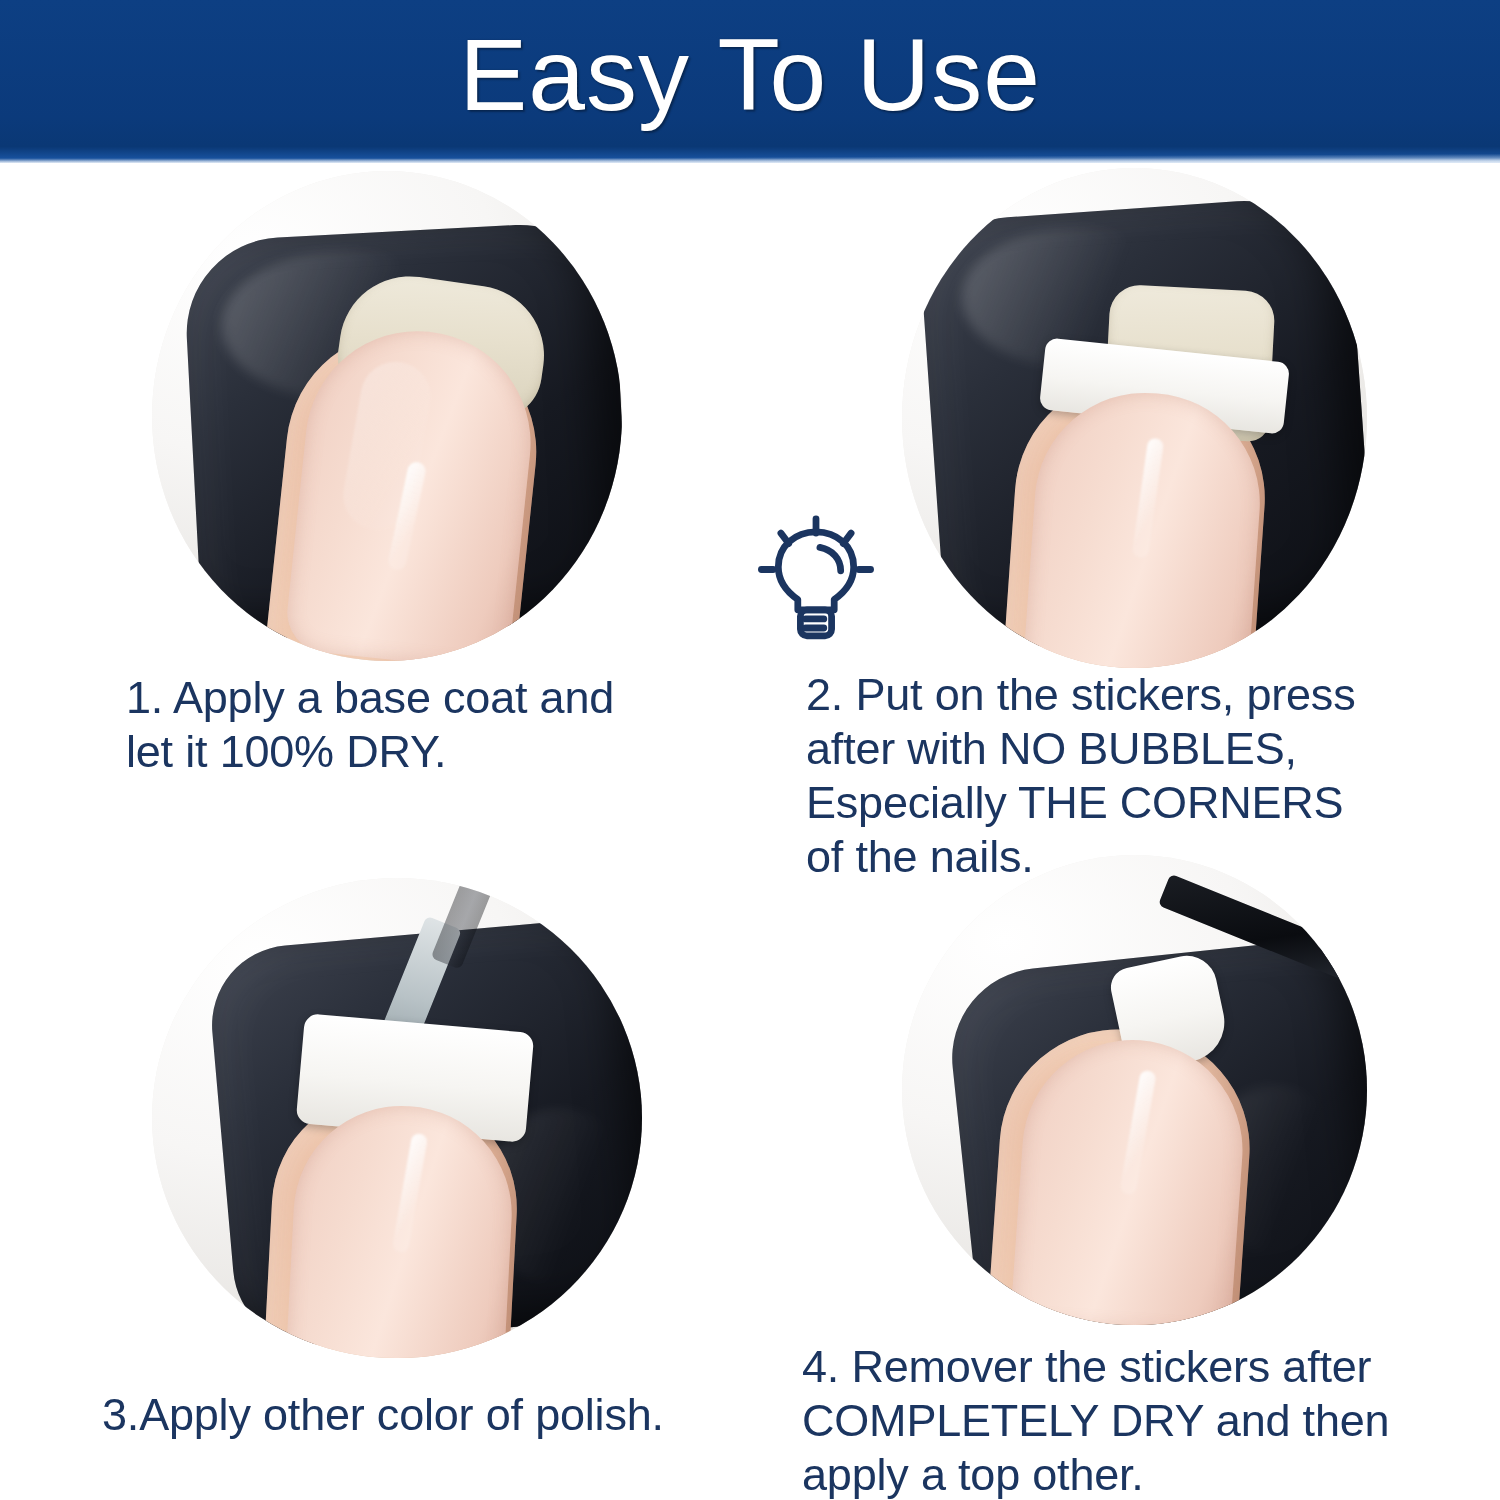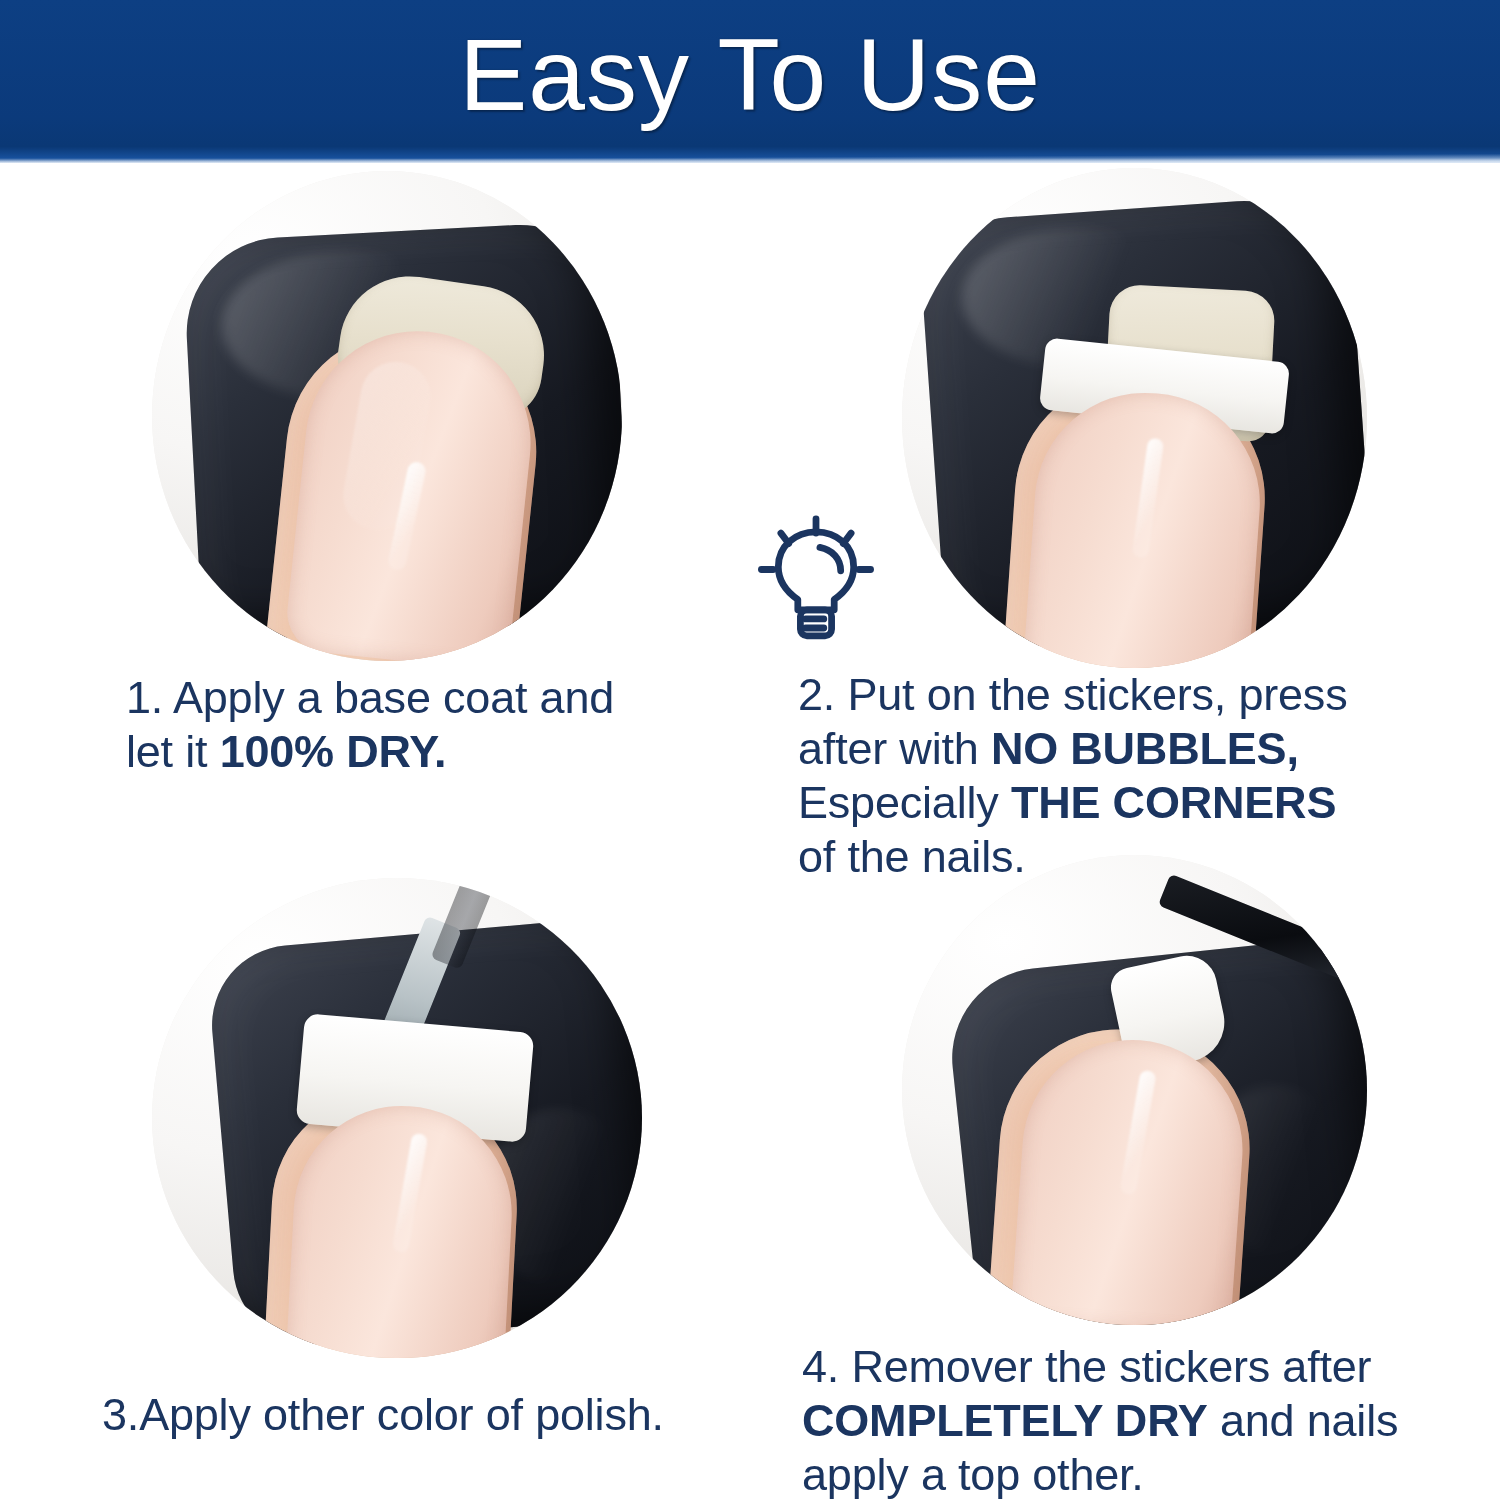--- a/index.html
+++ b/index.html
@@ -109,23 +109,23 @@
 
   
   .caption {
     position:absolute;
     color:#1b3560;
     font-size:45px;
     line-height:54px;
     font-weight:400;
     letter-spacing:-0.2px;
   }
-  .caption b { font-weight:700; }
+  .caption b { font-weight:400; }
   .cap-1 { left:42px;  top:508px; width:620px; }
-  .cap-2 { left:24px;  top:505px; width:690px; }
+  .cap-2 { left:32px;  top:505px; width:690px; }
   .cap-3 { left:18px;  top:520px; width:680px; }
   .cap-4 { left:28px;  top:505px; width:690px; }
 
   
   .bulb { position:absolute; left:727px; top:348px; width:130px; height:130px; }
   .bulb svg { width:130px; height:130px; display:block; }
 </style>
 </head>
 <body>
 
@@ -204,21 +204,21 @@
       <div class="tweezer" style="left:255px; top:55px; width:200px; height:34px; border-radius:6px; transform:rotate(22deg);"></div>
 
       <div class="finger" style="left:95px; top:175px; width:250px; height:310px; border-radius:118px 118px 30px 30px; transform:rotate(4deg);"></div>
       <div class="sticker" style="left:215px; top:105px; width:105px; height:105px; border-radius:20px 30px 40px 14px; transform:rotate(-12deg);"></div>
       <div class="nail" style="left:118px; top:185px; width:220px; height:290px; border-radius:110px 110px 28px 28px; transform:rotate(4deg);"></div>
       <div class="nail-shine" style="left:228px; top:215px; width:16px; height:125px; border-radius:10px; transform:rotate(10deg);"></div>
     </div>
 
     <div class="caption cap-4">
       <span>4. Remover the stickers after</span><br>
-      <b>COMPLETELY DRY</b><span> and nails</span><br>
+      <b>COMPLETELY DRY</b><span> and then</span><br>
       <span>apply a top other.</span>
     </div>
   </div>
 
   <div class="bulb">
     <svg viewBox="0 0 100 100" fill="none" stroke="#1B3560" stroke-width="5.2" stroke-linecap="round" stroke-linejoin="round">
 
       <line x1="50" y1="6" x2="50" y2="17"></line>
       <line x1="23" y1="17" x2="29" y2="25"></line>
       <line x1="77" y1="17" x2="71" y2="25"></line>

